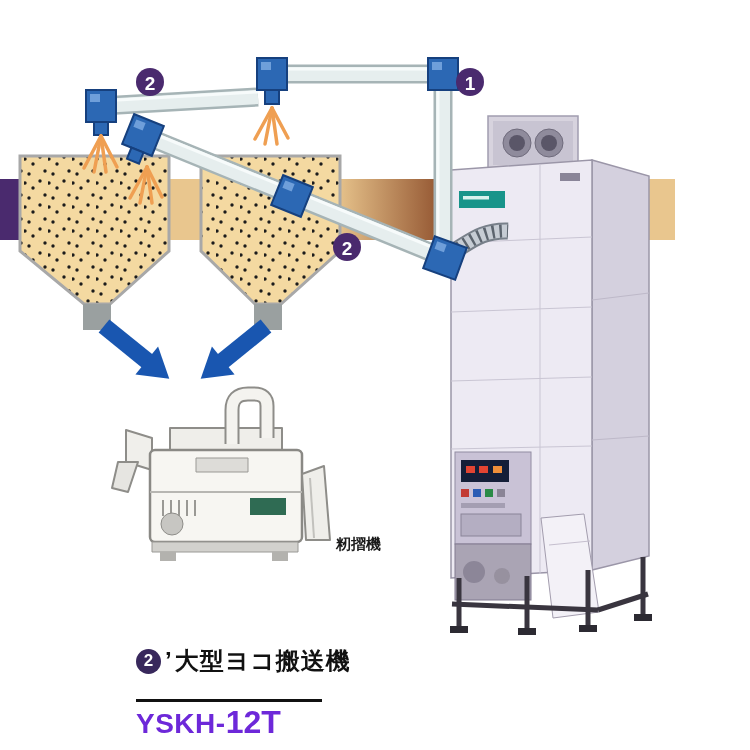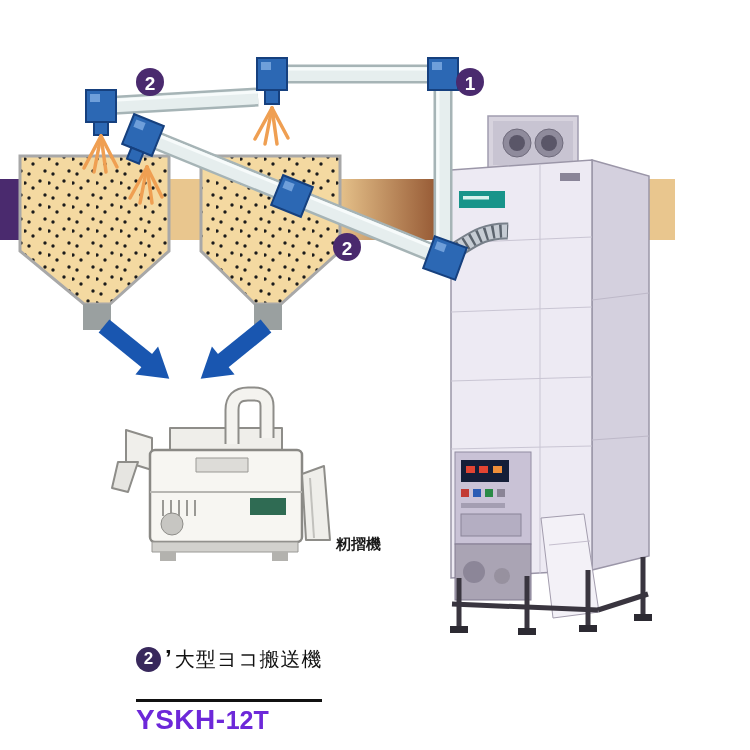--- a/index.html
+++ b/index.html
@@ -5,25 +5,25 @@
   html,body{margin:0;padding:0;background:#fff;}
   .canvas{position:relative;width:750px;height:750px;background:#fff;overflow:hidden;
           font-family:"Liberation Sans",sans-serif;}
   .canvas svg{position:absolute;left:0;top:0;}
   .badge-num{fill:#fff;font-weight:bold;font-size:19px;font-family:"Liberation Sans",sans-serif;}
   .jp-label{font-weight:bold;font-size:15px;fill:#1a1a1a;font-family:"Liberation Sans",sans-serif;}
   .caption{position:absolute;left:136px;top:645px;display:flex;align-items:center;gap:3px;color:#111;}
   .cap-badge{width:25px;height:25px;border-radius:50%;background:#38285c;color:#fff;font-weight:bold;
              font-size:17px;display:flex;align-items:center;justify-content:center;flex:0 0 auto;}
   .cap-prime{font-size:24px;font-weight:bold;margin-left:1px;}
-  .cap-text{font-size:20px;font-weight:normal;letter-spacing:1px;}
+  .cap-text{font-size:24px;font-weight:bold;letter-spacing:1px;}
   .model-rule{position:absolute;left:136px;top:699px;width:186px;height:3px;background:#111;}
   .model{position:absolute;left:136px;top:704px;display:flex;align-items:baseline;color:#6d28d9;}
   .model-prefix{font-size:28px;font-weight:bold;letter-spacing:.5px;}
-  .model-size{font-size:25px;font-weight:bold;}
+  .model-size{font-size:32px;font-weight:bold;}
 </style>
 </head>
 <body>
 
 <div class="canvas">
 <svg width="750" height="750" viewBox="0 0 750 750">
   <defs>
     <pattern id="dots" width="24" height="24" patternUnits="userSpaceOnUse">
       <rect width="24" height="24" fill="#f4d9a1"></rect>
       <circle cx="5" cy="6" r="1.7" fill="#1c1c1c"></circle>

